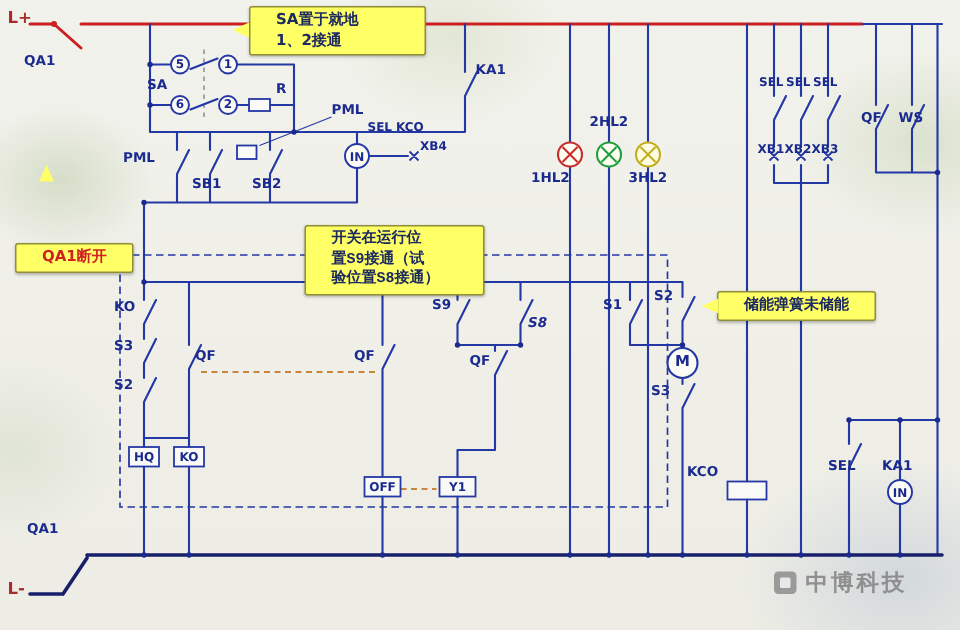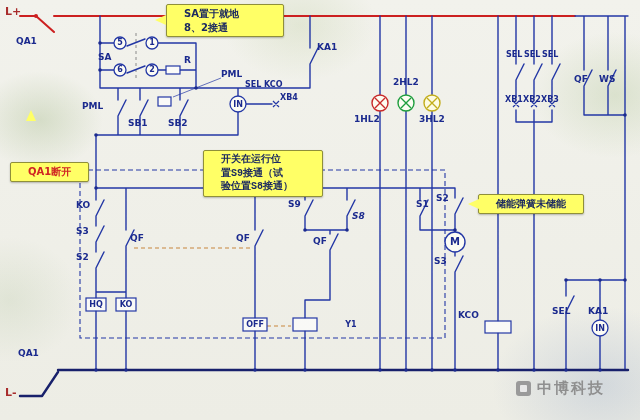--- a/index.html
+++ b/index.html
@@ -187,34 +187,34 @@
   <span class="lbl" style="left:76px;top:226px;">S3</span>
   <span class="lbl" style="left:76px;top:252px;">S2</span>
   <span class="lbl" style="left:130px;top:233px;">QF</span>
   <span class="lbl c fs8" style="left:86px;top:300px;width:20px;">HQ</span>
   <span class="lbl c fs8" style="left:116px;top:300px;width:20px;">KO</span>
   <span class="lbl" style="left:288px;top:199px;">S9</span>
   <span class="lbl" style="left:352px;top:211px;font-style:italic;">S8</span>
   <span class="lbl" style="left:236px;top:233px;">QF</span>
   <span class="lbl" style="left:313px;top:236px;">QF</span>
   <span class="lbl c fs8" style="left:243px;top:320px;width:24px;">OFF</span>
-  <span class="lbl c fs8" style="left:293px;top:320px;width:24px;padding-left:46px;">Y1</span>
-  <span class="lbl" style="left:416px;top:199px;">S1</span>
+  <span class="lbl c fs8" style="left:293px;top:320px;width:24px;">Y1</span>
+  <span class="lbl" style="left:402px;top:199px;">S1</span>
   <span class="lbl" style="left:436px;top:193px;">S2</span>
   <span class="lbl c fs10" style="left:447px;top:236px;width:16px;">M</span>
   <span class="lbl" style="left:434px;top:256px;">S3</span>
   <span class="lbl" style="left:458px;top:310px;">KCO</span>
   <span class="lbl" style="left:552px;top:306px;">SEL</span>
   <span class="lbl" style="left:588px;top:306px;">KA1</span>
   <span class="lbl c fs8" style="left:592px;top:324px;width:16px;">IN</span>
   <span class="lbl" style="left:18px;top:348px;">QA1</span>
 
   <div class="callout" style="left:166px;top:4px;width:82px;">
     <div>SA置于就地</div>
-    <div>8、2接通</div>
+    <div>1、2接通</div>
   </div>
   <div class="co-ptr" style="left:155px;top:15px;border-right:11px solid #ffff66;border-top:5px solid transparent;border-bottom:5px solid transparent;"></div>
 
   <div class="callout red" style="left:10px;top:121px;">
     <span>QA1断开</span>
   </div>
   <div class="co-ptr" style="left:26px;top:110px;border-bottom:11px solid #ffff66;border-left:5px solid transparent;border-right:5px solid transparent;"></div>
 
   <div class="callout" style="left:203px;top:150px;width:84px;font-family:Liberation Mono, monospace;">
     <div>开关在运行位</div>

